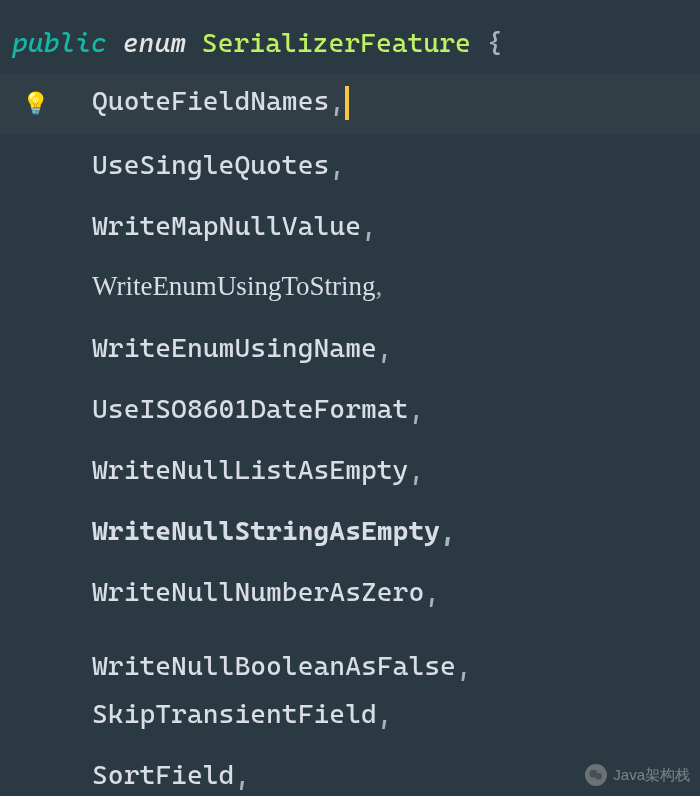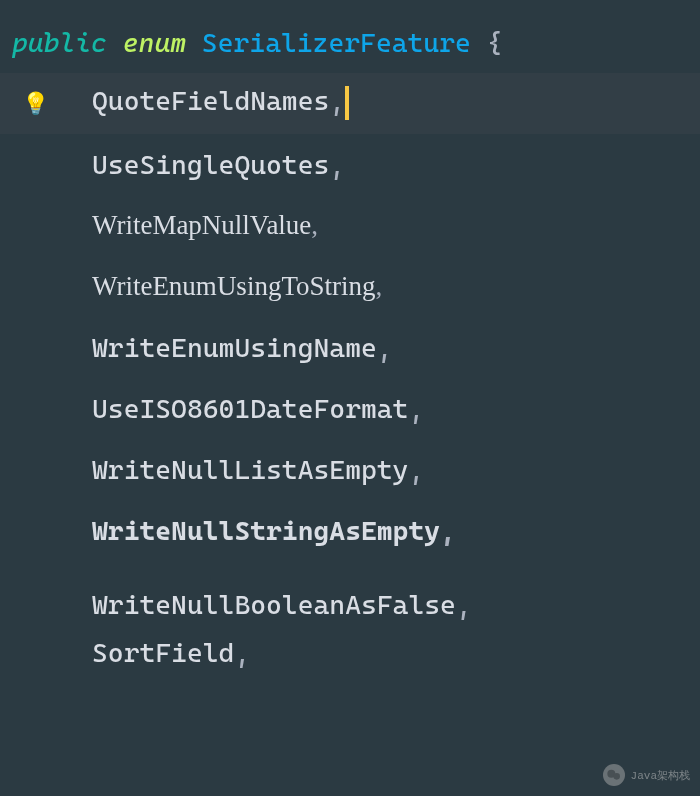--- a/index.html
+++ b/index.html
@@ -30,22 +30,22 @@
       padding-left: 12px;
     }
     .gutter {
       width: 72px;
       flex-shrink: 0;
       display: flex;
       align-items: center;
       justify-content: center;
     }
     .kw-public { color: #14b8a6; font-style: italic; }
-    .kw-enum { color: #bef264; font-style: italic; }
-    .class-name { color: #0ea5e9; }
+    .kw-enum { color: #e5e5e5; font-style: italic; }
+    .class-name { color: #bef264; }
     .property { color: #d9dde4; }
     .brace { color: #abb2bf; }
     .comma { color: #abb2bf; }
     .cursor {
       display: inline-block;
       width: 4px;
       height: 34px;
       background: #f7c744;
       vertical-align: middle;
       margin-bottom: 2px;
@@ -66,44 +66,46 @@
       width: 22px;
       height: 22px;
       border-radius: 50%;
       background: #aaa;
       display: flex;
       align-items: center;
       justify-content: center;
     }
     .watermark-icon svg { width: 16px; height: 16px; }
     .watermark-text {
-      font-family: Liberation Mono, monospace;
-      font-size: 11px;
+      font-family: Liberation Sans, sans-serif;
+      font-size: 15px;
       color: #ccc;
     }
   </style>
 </head>
 <body>
 
 <div class="editor">
 
   <div class="line">
     <div class="line-content"><span class="kw-public">public</span> <span class="kw-enum">enum</span> <span class="class-name">SerializerFeature</span> <span class="brace">{</span></div>
   </div>
 
   <div id="enum-lines">
       <div class="line highlight"><div class="gutter"><span class="bulb">💡</span></div><div class="line-content" style="padding-left: 20px;"><span class="property">QuoteFieldNames</span><span class="comma">,</span><span class="cursor"></span></div></div>
       <div class="line"><div class="gutter"></div><div class="line-content" style="padding-left: 20px;"><span class="property">UseSingleQuotes</span><span class="comma">,</span></div></div>
-      <div class="line"><div class="gutter"></div><div class="line-content" style="padding-left: 20px; font-family: Liberation Serif, serif;"><span class="property">WriteMapNullValue</span><span class="comma">,</span></div></div>
+      <div class="line"><div class="gutter"></div><div class="line-content" style="padding-left: 20px;"><span class="property">WriteMapNullValue</span><span class="comma">,</span></div></div>
       <div class="line"><div class="gutter"></div><div class="line-content" style="padding-left: 20px; font-family: Liberation Serif, serif;"><span class="property">WriteEnumUsingToString</span><span class="comma">,</span></div></div>
       <div class="line"><div class="gutter"></div><div class="line-content" style="padding-left: 20px;"><span class="property">WriteEnumUsingName</span><span class="comma">,</span></div></div>
       <div class="line"><div class="gutter"></div><div class="line-content" style="padding-left: 20px;"><span class="property">UseISO8601DateFormat</span><span class="comma">,</span></div></div>
       <div class="line"><div class="gutter"></div><div class="line-content" style="padding-left: 20px;"><span class="property">WriteNullListAsEmpty</span><span class="comma">,</span></div></div>
       <div class="line"><div class="gutter"></div><div class="line-content" style="padding-left: 20px; font-weight: bold;"><span class="property">WriteNullStringAsEmpty</span><span class="comma">,</span></div></div>
+      <div class="line"><div class="gutter"></div><div class="line-content" style="padding-left: 20px;"><span class="property">WriteNullNumberAsZero</span><span class="comma">,</span></div></div>
       <div class="line"><div class="gutter"></div><div class="line-content" style="padding-left: 20px; margin-top: 25px;"><span class="property">WriteNullBooleanAsFalse</span><span class="comma">,</span></div></div>
+      <div class="line"><div class="gutter"></div><div class="line-content" style="padding-left: 20px;"><span class="property">SkipTransientField</span><span class="comma">,</span></div></div>
       <div class="line"><div class="gutter"></div><div class="line-content" style="padding-left: 20px;"><span class="property">SortField</span><span class="comma">,</span></div></div>
     </div>
 
 </div>
 
 <div class="watermark">
   <div class="watermark-icon">
     <svg viewBox="0 0 24 24" fill="#666">
         <circle cx="8" cy="10" r="6"></circle>
         <circle cx="16" cy="14" r="5"></circle>

